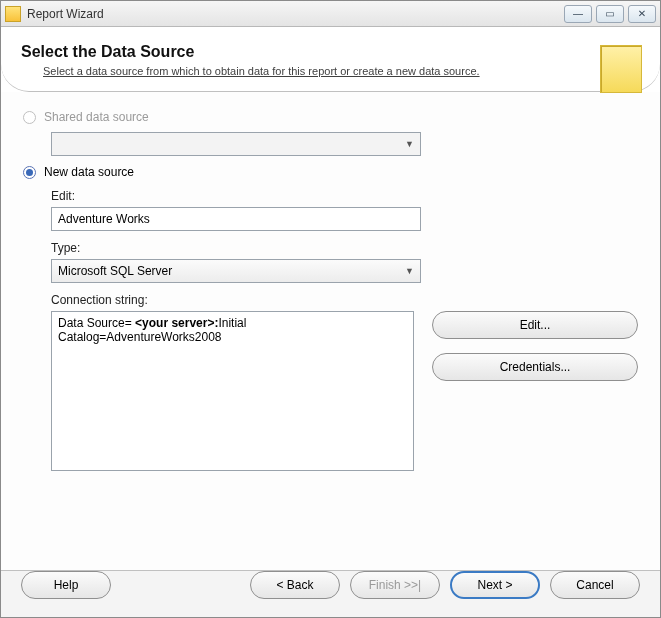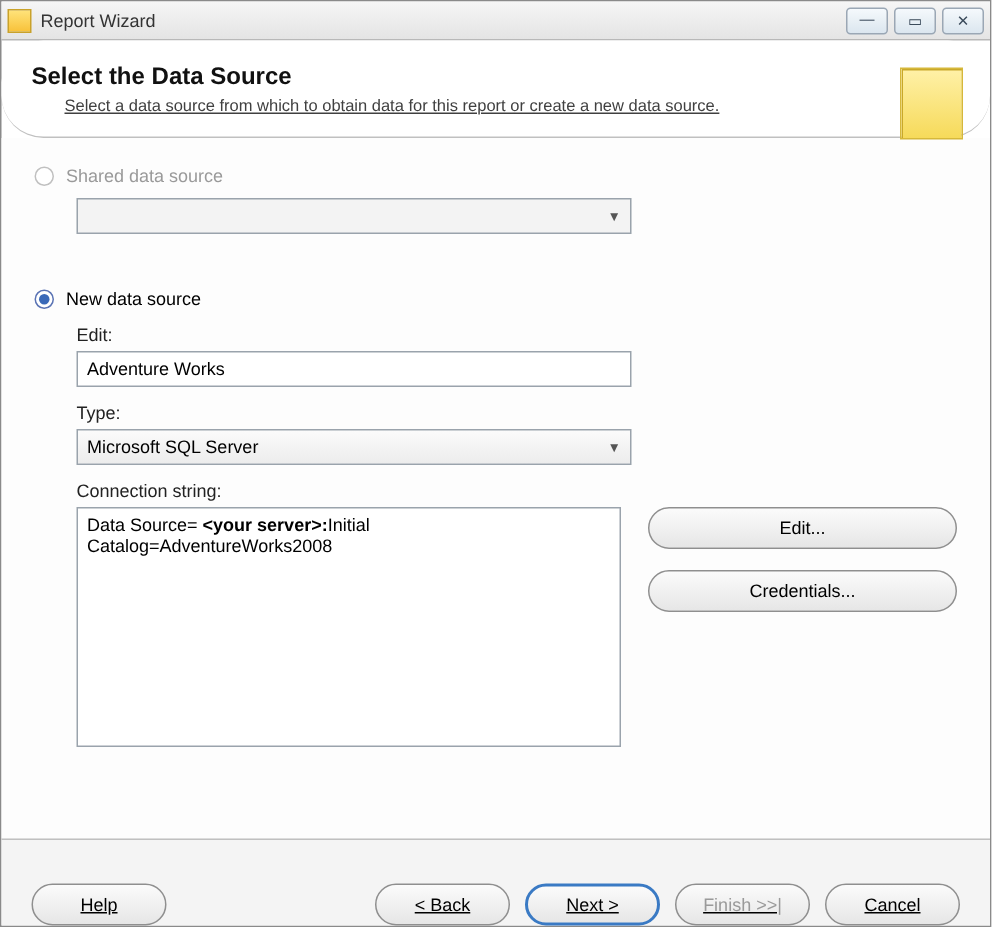--- a/index.html
+++ b/index.html
@@ -121,27 +121,26 @@
   cursor: default;
   display: flex; align-items: center; justify-content: center;
 }
 .checkbox-row { display:flex; align-items:center; gap:8px; margin-top:14px; }
 .checkbox {
   width: 13px; height: 13px;
   border: 1px solid #7a8aa0;
   background: #fff;
 }
 .footer {
-  height: 58px;
+  height: 47px;
   border-top: 1px solid #c0c0c0;
   background: #f4f4f4;
-  display: flex; align-items: flex-end;
+  display: flex; align-items: flex-start;
   padding: 0 20px;
   gap: 10px;
-  text-decoration: underline;
 }
 .footer .spacer { flex: 1; }
 .footer .btn { width: 90px; }
 .footer .btn.default { border: 2px solid #3a7ac4; }
 .footer .btn.disabled { color: #9a9a9a; }
 </style>
 </head>
 <body>
 
 <div class="window">
@@ -168,21 +167,21 @@
       <div class="radio"></div>
       <span>Shared data source</span>
     </div>
     <div class="indent">
       <div class="combo disabled">
         <span></span>
         <span class="arrow">▼</span>
       </div>
     </div>
 
-    <div class="radio-row" style="margin-top:36px">
+    <div class="radio-row" style="margin-top:9px">
       <div class="radio checked"></div>
       <span>New data source</span>
     </div>
 
     <div class="indent">
       <div class="field-label">Edit:</div>
       <input class="text-input" value="Adventure Works" style="">
 
       <div class="field-label">Type:</div>
       <div class="combo">
@@ -202,18 +201,18 @@
       </div>
 
     </div>
 
   </div>
 
   <div class="footer">
     <button class="btn">Help</button>
     <div class="spacer"></div>
     <button class="btn">&lt; Back</button>
+    <button class="btn disabled">Finish &gt;&gt;|</button>
     <button class="btn default">Next &gt;</button>
-    <button class="btn disabled">Finish &gt;&gt;|</button>
     <button class="btn">Cancel</button>
   </div>
 
 </div>
 
 </body></html>

